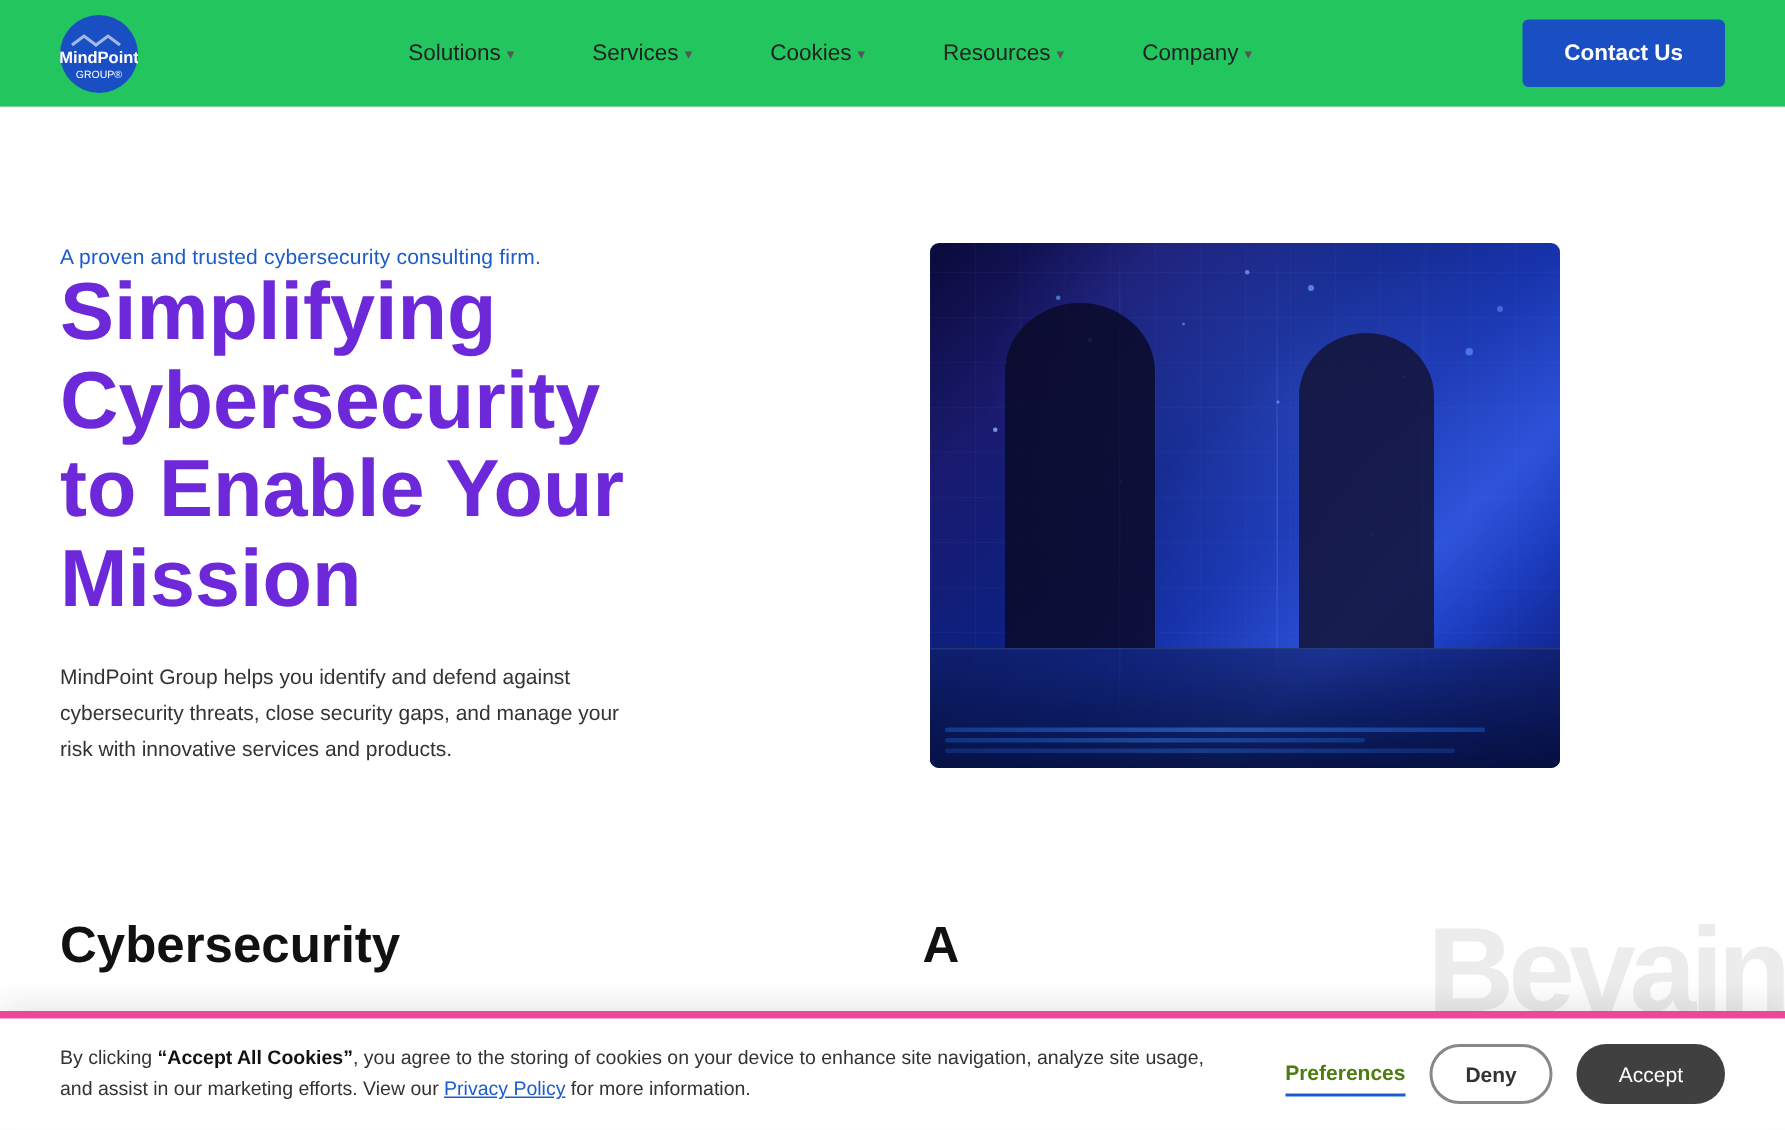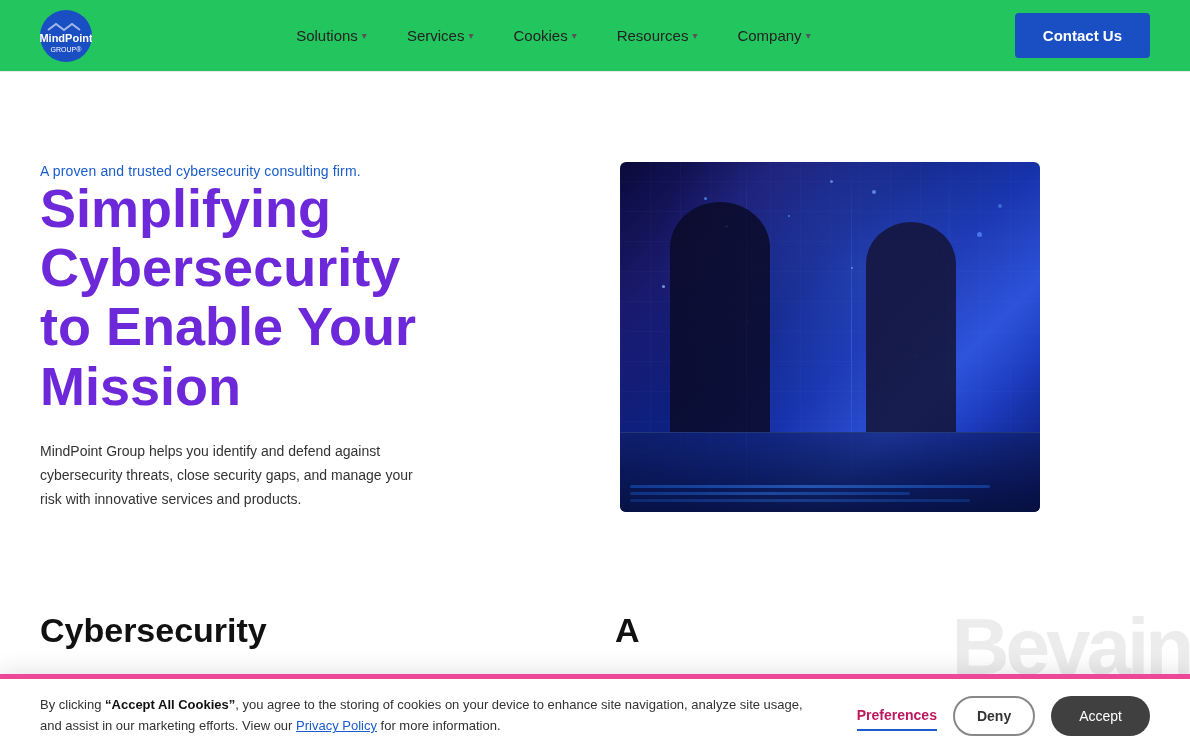--- a/index.html
+++ b/index.html
@@ -22,21 +22,21 @@
       align-items: center;
       gap: 8px;
     }
     .logo-mark {
       width: 52px;
       height: 52px;
     }
     .nav-links {
       display: flex;
       align-items: center;
-      gap: 0;
+      gap: 12px;
       list-style: none;
     }
     .nav-links li a {
       display: flex;
       align-items: center;
       gap: 4px;
       padding: 8px 20px;
       font-size: 15px;
       color: #222;
       text-decoration: none;
@@ -201,21 +201,21 @@
     .cookie-actions {
       display: flex;
       align-items: center;
       gap: 16px;
       flex-shrink: 0;
     }
     .btn-preferences {
       background: none;
       border: none;
       border-bottom: 2px solid #1a5ccc;
-      color: #be185d;
+      color: #4d7c0f;
       font-size: 14px;
       font-weight: 600;
       padding: 6px 0;
       cursor: pointer;
     }
     .btn-deny {
       background: #fff;
       border: 2px solid #888;
       color: #333;
       font-size: 14px;

